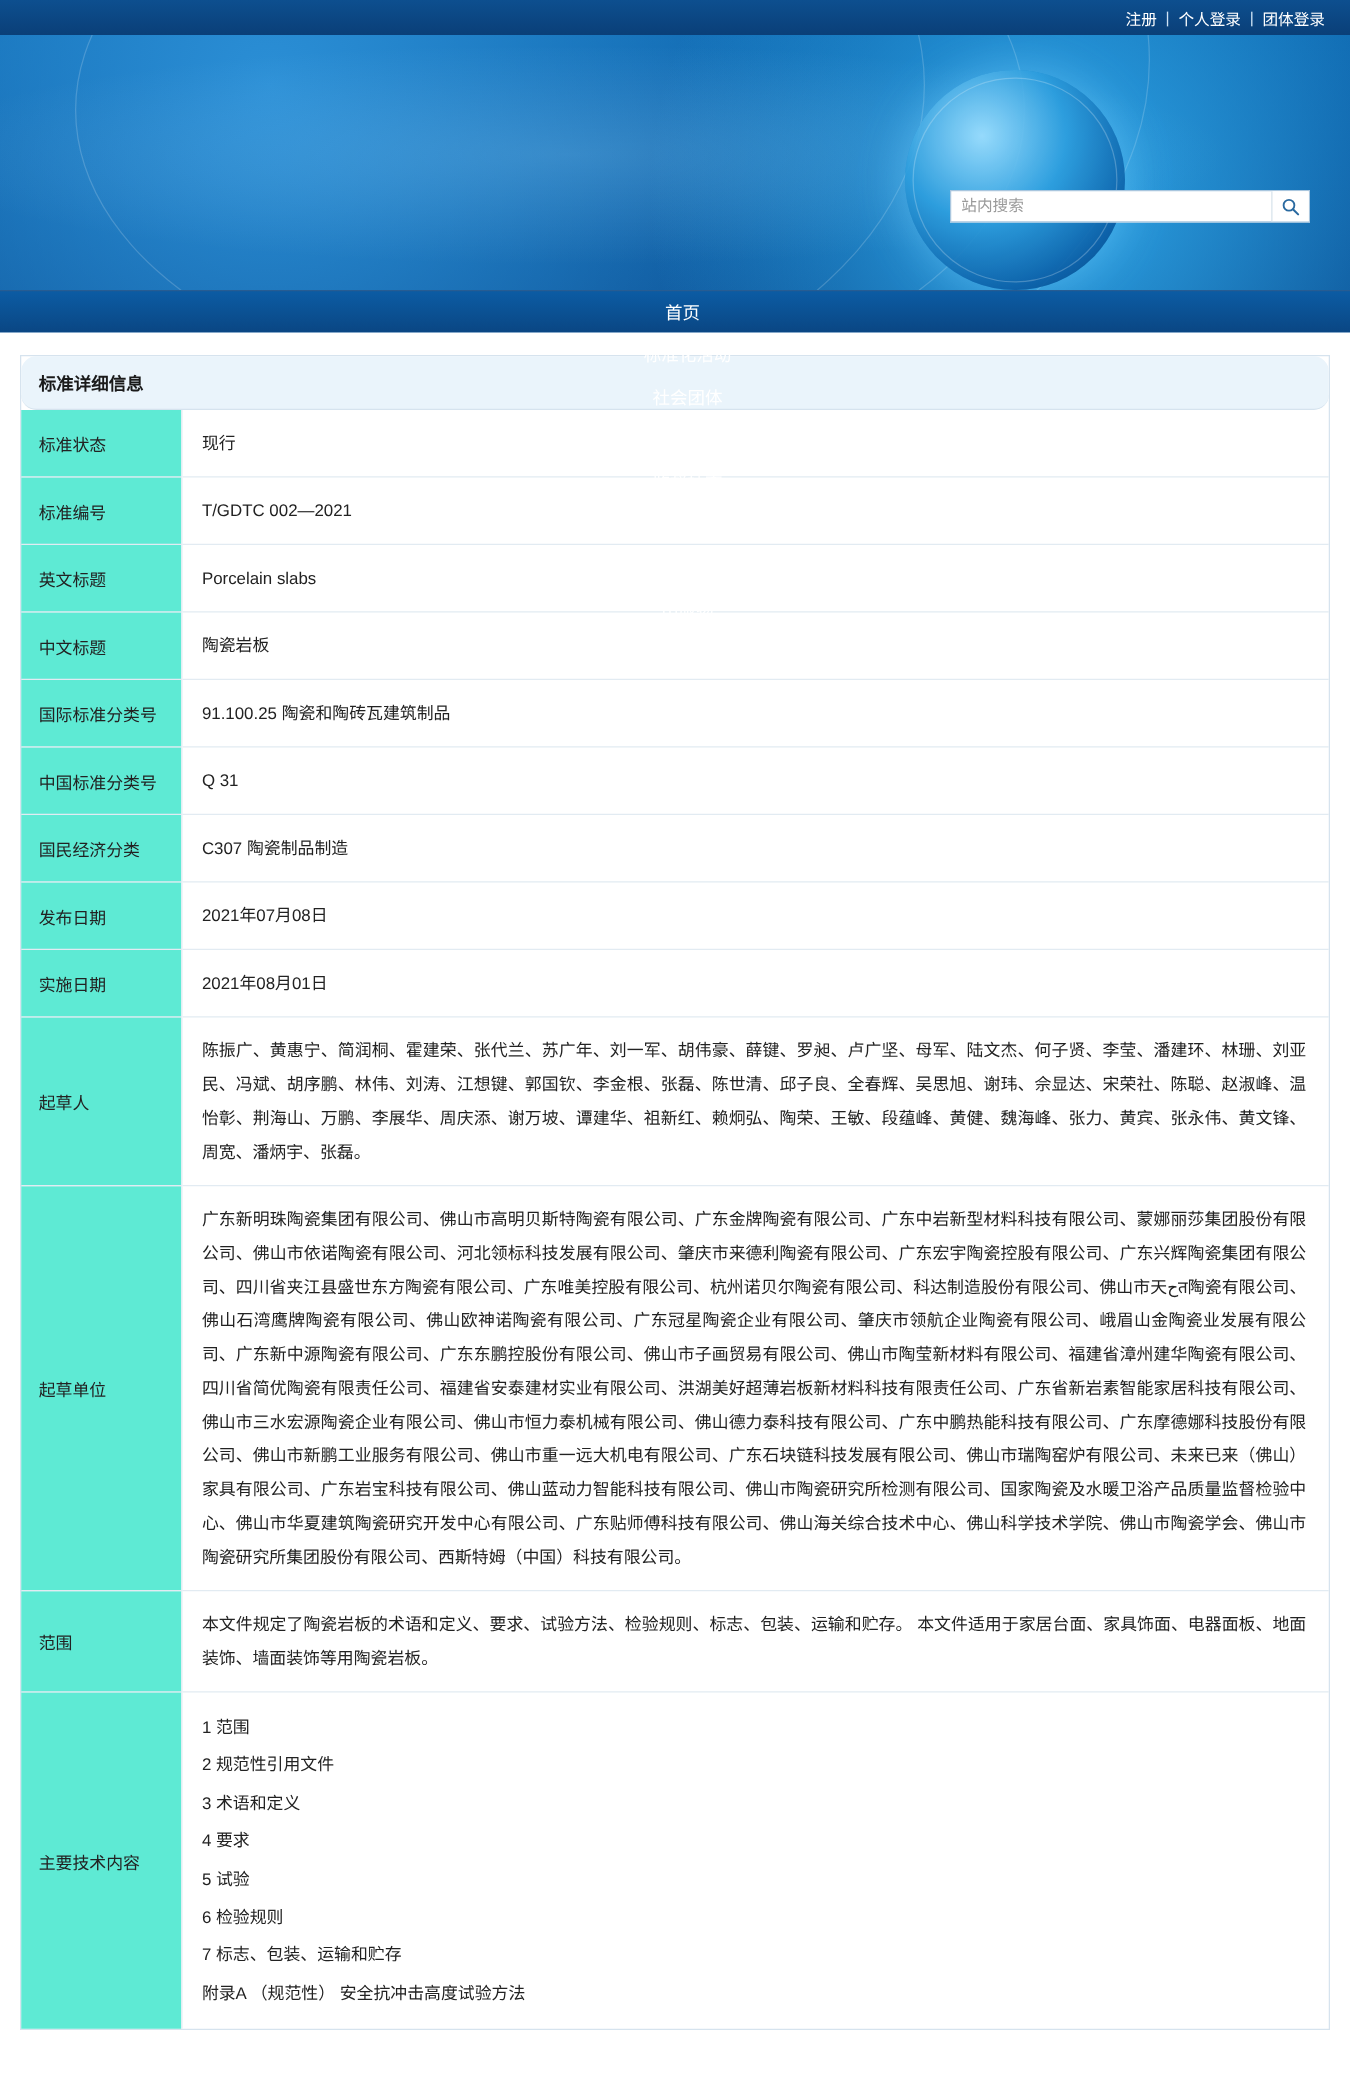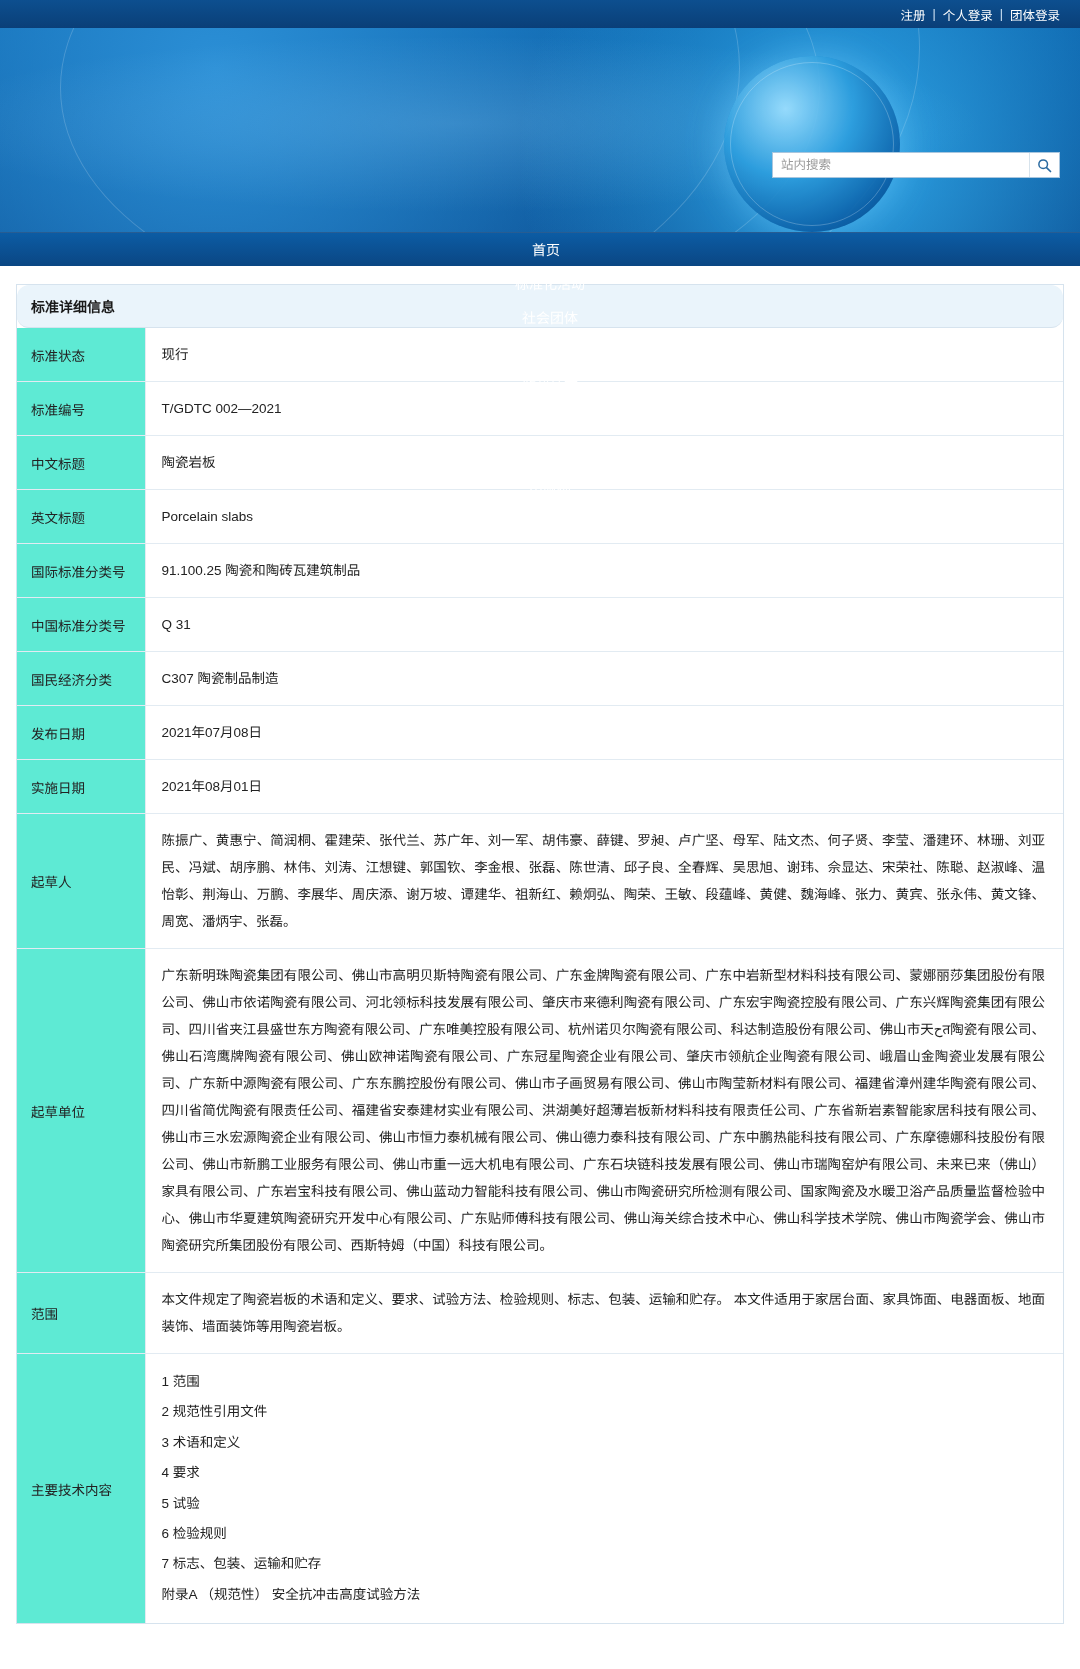--- a/index.html
+++ b/index.html
@@ -104,21 +104,21 @@
     color: #ffffff;
     font-size: 46px;
     font-weight: bold;
     letter-spacing: 2px;
     text-shadow: 0 2px 6px rgba(0,0,0,0.45);
     white-space: nowrap;
   }
   
   .search-box {
     position: absolute;
-    right: 20px; top: 124px;
+    right: 32px; top: 124px;
     width: 288px; height: 26px;
     background: #ffffff;
     border: 1px solid #a9c6de;
     display: flex;
     align-items: center;
   }
   .search-input {
     flex: 1;
     height: 100%;
     border: 0;
@@ -254,26 +254,26 @@
       <tbody>
         <tr>
           <th>标准状态</th>
           <td>现行</td>
         </tr>
         <tr>
           <th>标准编号</th>
           <td>T/GDTC 002—2021</td>
         </tr>
         <tr>
+          <th>英文标题</th>
+          <td>Porcelain slabs</td>
+        </tr>
+        <tr>
           <th>中文标题</th>
           <td>陶瓷岩板</td>
-        </tr>
-        <tr>
-          <th>英文标题</th>
-          <td>Porcelain slabs</td>
         </tr>
         <tr>
           <th>国际标准分类号</th>
           <td>91.100.25 陶瓷和陶砖瓦建筑制品</td>
         </tr>
         <tr>
           <th>中国标准分类号</th>
           <td>Q 31</td>
         </tr>
         <tr>

